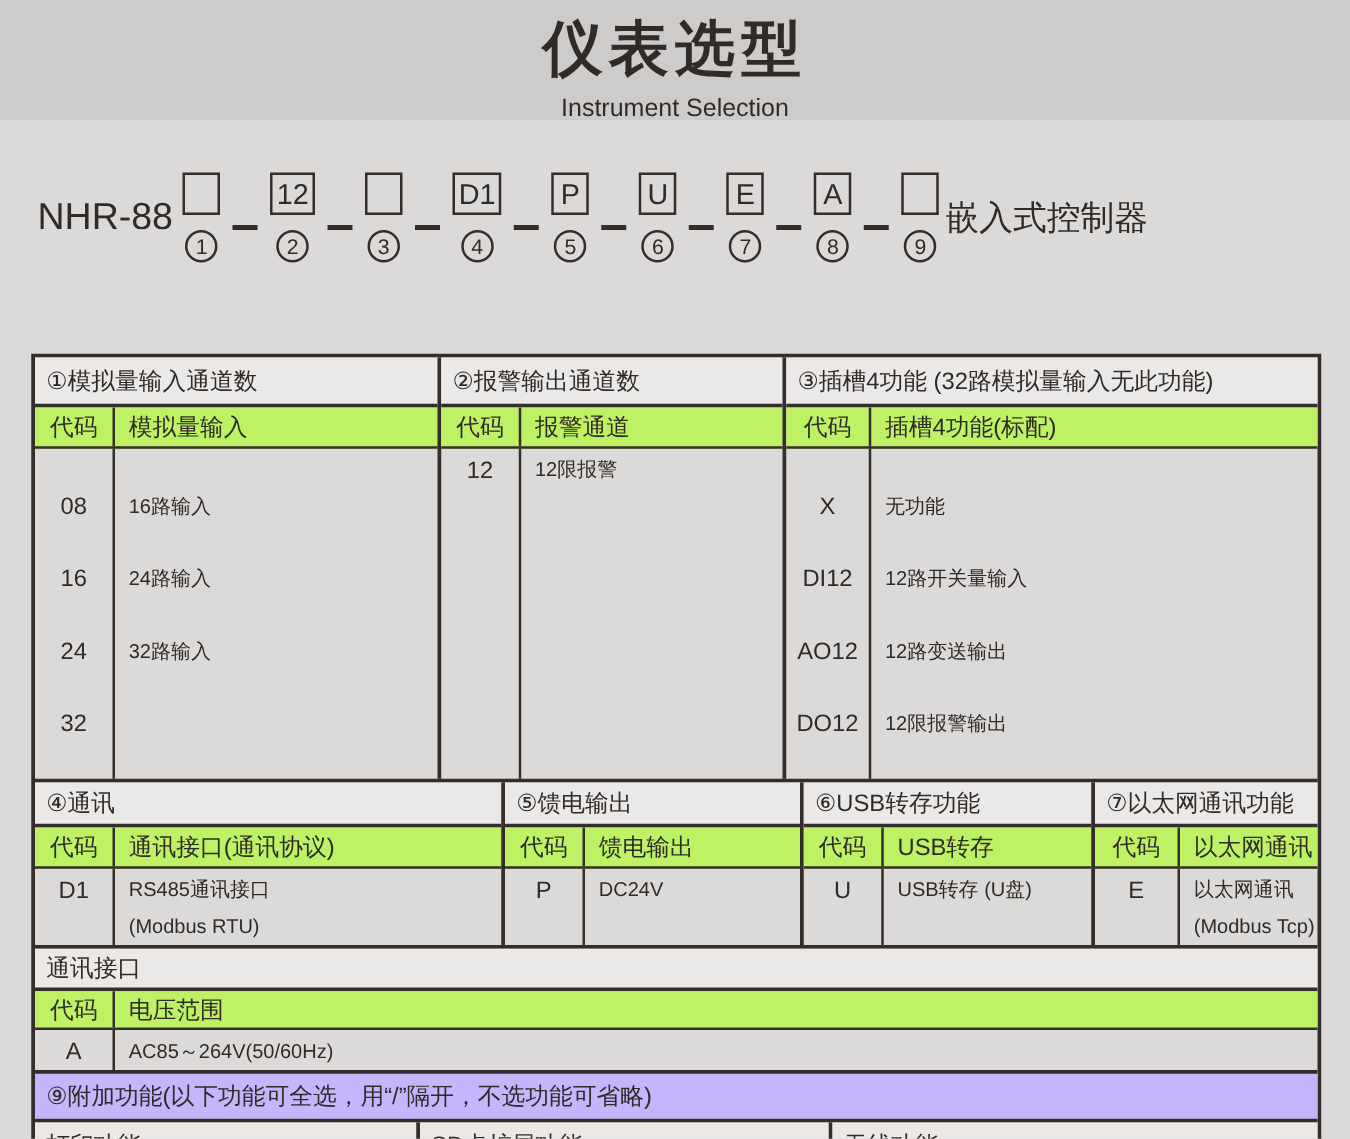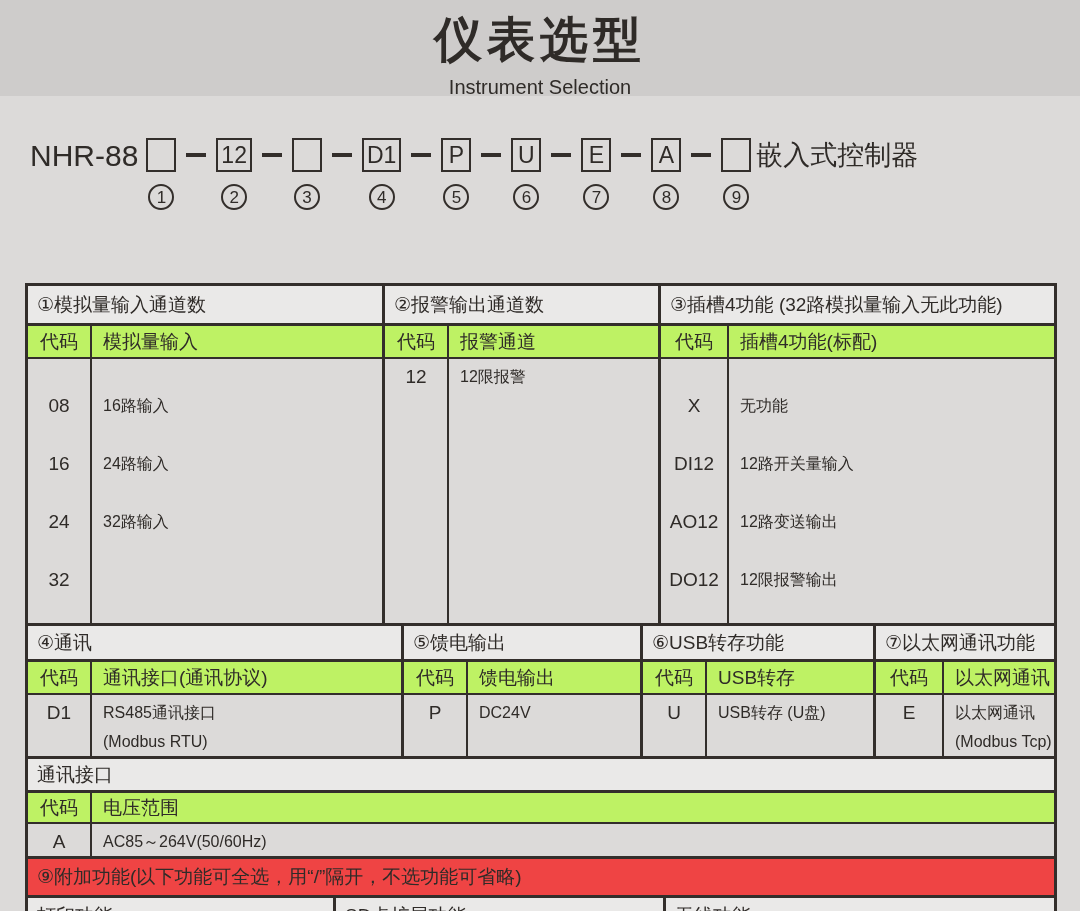--- a/index.html
+++ b/index.html
@@ -7,21 +7,21 @@
        font-family:"Liberation Sans","DejaVu Sans",sans-serif;color:#2f2b28;}
   .page{position:relative;width:1080px;height:911px;background:#dcdad9;}
 
   
   .top-band{height:96px;background:#cecccb;text-align:center;}
   .main-title{padding-top:12px;font-size:48px;font-weight:700;letter-spacing:5px;line-height:56px;}
   .sub-title{font-size:20px;line-height:26px;margin-top:6px;}
 
   
   .model-area{margin:42px 0 0 30px;}
-  .model-row{display:flex;align-items:flex-start;}
+  .model-row{display:flex;align-items:center;}
   .model-prefix{font-size:30px;line-height:36px;margin-right:8px;letter-spacing:0px;white-space:nowrap;}
   .seg{display:flex;flex-direction:column;align-items:center;}
   .box{min-width:30px;height:34px;border:2px solid #332e2b;box-sizing:border-box;
        display:flex;align-items:center;justify-content:center;
        font-size:23px;padding:0 3px;line-height:1;}
   .circ{margin-top:12px;width:26px;height:26px;border:2px solid #332e2b;border-radius:50%;
         box-sizing:border-box;display:flex;align-items:center;justify-content:center;
         font-size:17px;line-height:1;}
   .dash{width:20px;height:4px;background:#332e2b;margin:15px 10px 0 10px;}
   .model-suffix{font-size:27px;line-height:34px;margin-left:5px;white-space:nowrap;}
@@ -43,25 +43,25 @@
   .body-code{width:64px;border-right:2px solid #332e2b;box-sizing:border-box;
              text-align:center;padding-top:3px;font-size:19px;line-height:29px;white-space:pre-line;}
   .body-desc{flex:1;padding:3px 0 0 11px;font-size:16px;line-height:29px;white-space:pre-line;}
 
   .band-a .sec-body{height:117px;}
   .band-b .sec-title{height:33px;}
   .band-b .sec-body{height:70px;line-height:30px;}
   .band-c .sec-title{height:31px;}
   .band-c .sec-head{height:29px;}
   .band-c .sec-body{height:31px;}
-  .band-d{background:#ef4444;}
+  .band-d{background:#c4b5fd;}
   .band-d .note{height:36px;display:flex;align-items:center;padding-left:9px;font-size:19px;}
   .band-e .sec-title{height:35px;}
 
-  .w-s1{width:354px;}  .w-s2{width:276px;}  .flex1{flex:1;}
+  .w-s1{width:322px;}  .w-s2{width:276px;}  .flex1{flex:1;}
   .w-s5{width:239px;}  .w-s6{width:233px;}  .w-s4{width:373px;}
   .w-s9a{width:305px;} .w-s9b{width:330px;}
   .cw-68 .head-code,.cw-68 .body-code{width:68px;}
 </style>
 </head>
 <body>
 
 <div class="page">
 
   <div class="top-band">

